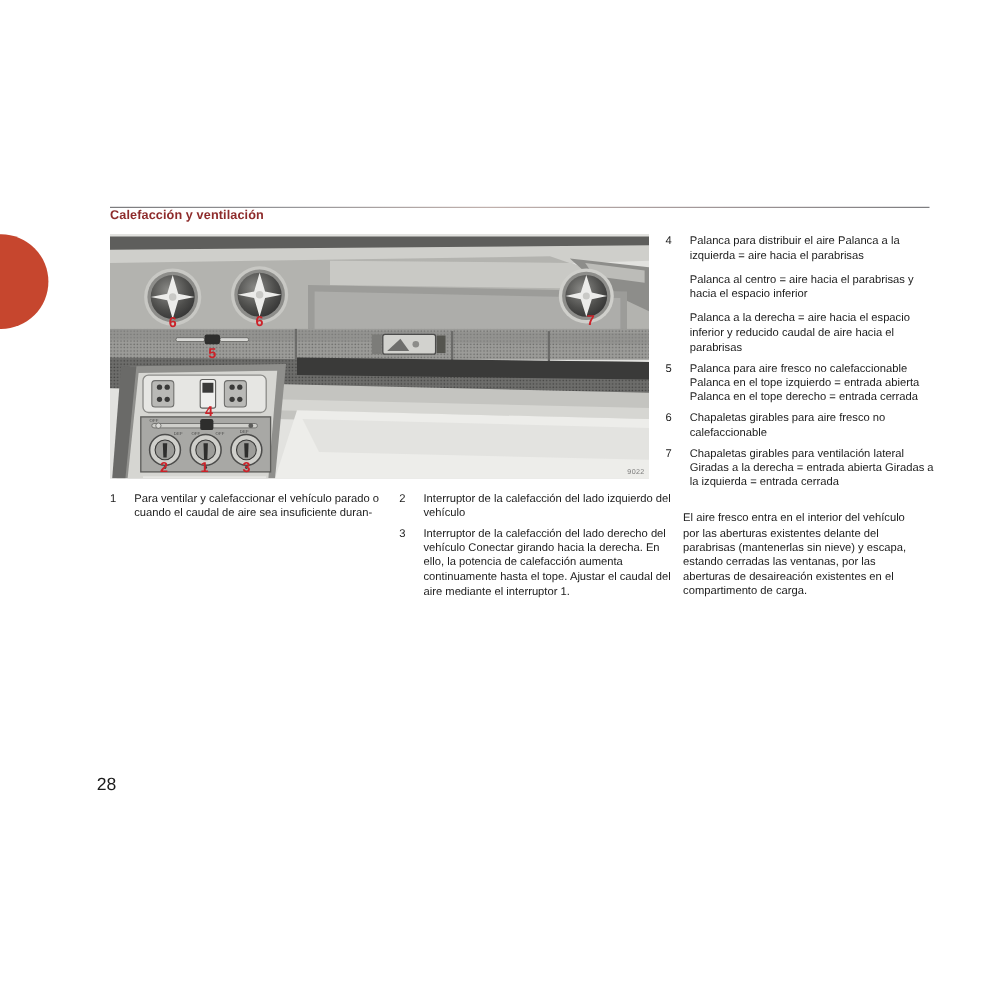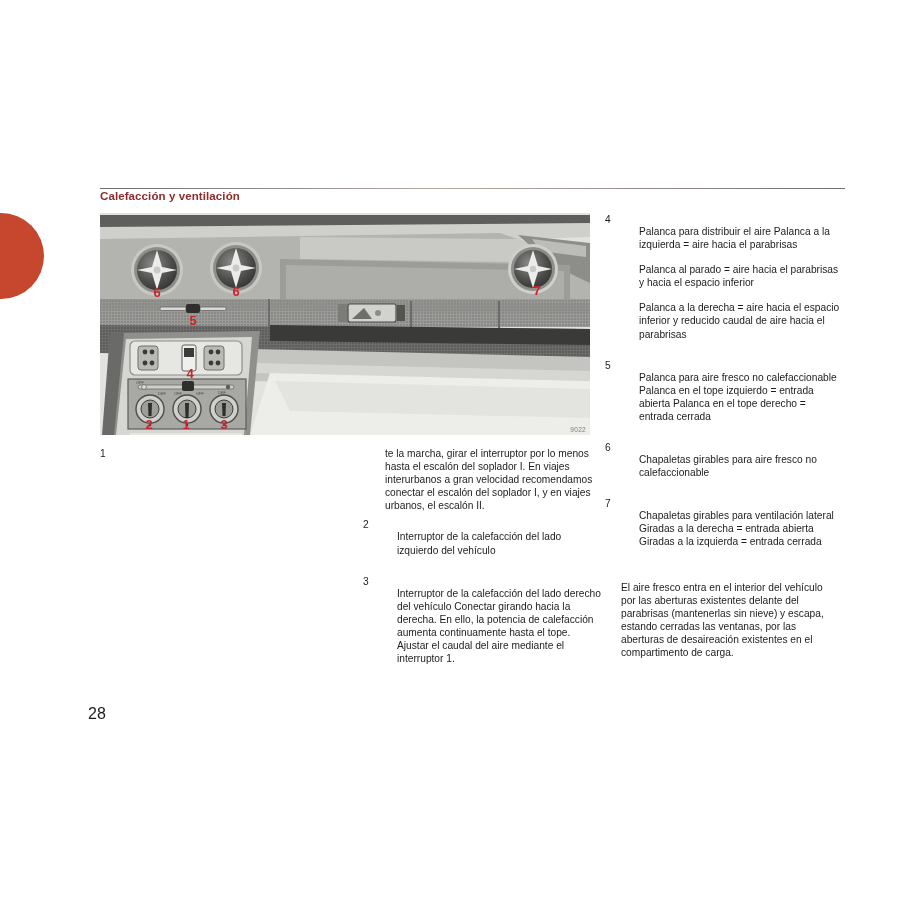--- a/index.html
+++ b/index.html
@@ -63,21 +63,21 @@
   #col2{left:363px;top:447px;width:250px;}
   #col3{left:605px;top:213px;width:250px;}
 
   .entry{display:flex;margin-bottom:6px;}
   .entry .num{
     width:22px;flex:0 0 22px;
     font-size:10.2px;
     color:#1c1c1c;
   }
   .entry .txt{flex:1;}
-  .entry .txt p{margin:12px;}
+  .entry .txt p{margin:0;}
   .entry .txt p + p{margin-top:9px;}
 
   .cont{margin:0 0 6px 22px;}
   .cont p{margin:0;}
 
   .plain{margin:16px;padding-top:4px;}
 
   
   .folio{
     position:absolute;
@@ -251,48 +251,46 @@
         <text x="124" y="216">3</text>
       </g>
     </svg>
     <div class="fig-num">9022</div>
   </div>
 
   <div class="col" id="col1">
     <div class="entry">
       <div class="num">1</div>
       <div class="txt">
+        <p>Para ventilar y calefaccionar el vehículo parado o cuando el caudal de aire sea insuficiente duran-</p>
       </div>
     </div>
   </div>
 
   <div class="col" id="col2">
-    <div class="cont">
-      <p>te la marcha, girar el interruptor por lo menos hasta el escalón del soplador I. En viajes interurbanos a gran velocidad recomendamos conectar el escalón del soplador I, y en viajes urbanos, el escalón II.</p>
-    </div>
     <div class="entry">
       <div class="num">2</div>
       <div class="txt">
         <p>Interruptor de la calefacción del lado izquierdo del vehículo</p>
       </div>
     </div>
     <div class="entry">
       <div class="num">3</div>
       <div class="txt">
         <p>Interruptor de la calefacción del lado derecho del vehículo Conectar girando hacia la derecha. En ello, la potencia de calefacción aumenta continuamente hasta el tope. Ajustar el caudal del aire mediante el interruptor 1.</p>
       </div>
     </div>
   </div>
 
   <div class="col" id="col3">
     <div class="entry">
       <div class="num">4</div>
       <div class="txt">
         <p>Palanca para distribuir el aire Palanca a la izquierda = aire hacia el parabrisas</p>
-        <p>Palanca al parado = aire hacia el parabrisas y hacia el espacio inferior</p>
+        <p>Palanca al centro = aire hacia el parabrisas y hacia el espacio inferior</p>
         <p>Palanca a la derecha = aire hacia el espacio inferior y reducido caudal de aire hacia el parabrisas</p>
       </div>
     </div>
     <div class="entry">
       <div class="num">5</div>
       <div class="txt">
         <p>Palanca para aire fresco no calefaccionable Palanca en el tope izquierdo = entrada abierta Palanca en el tope derecho = entrada cerrada</p>
       </div>
     </div>
     <div class="entry">

